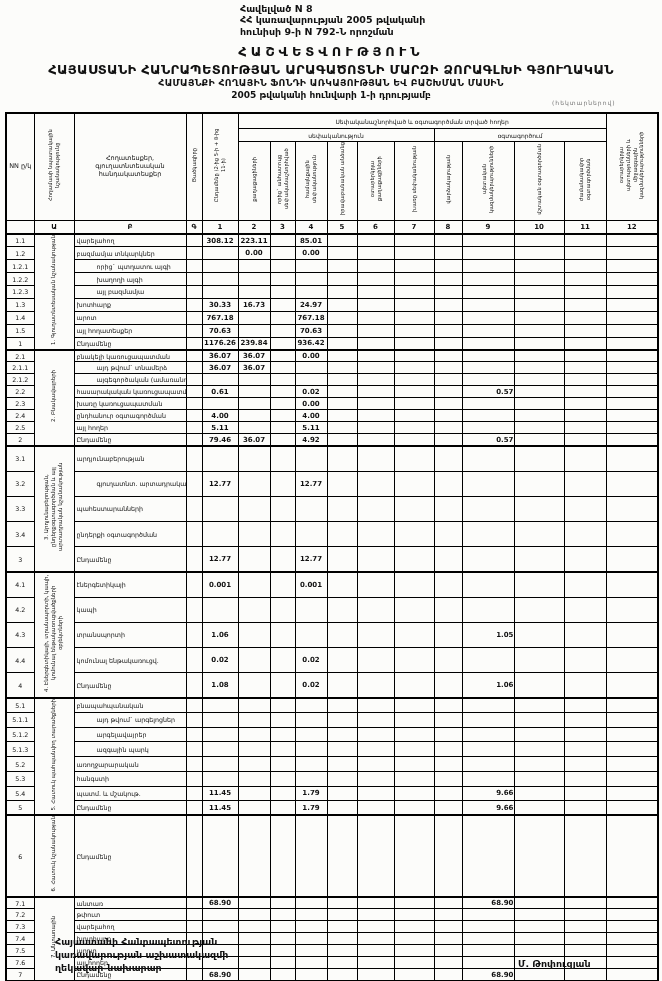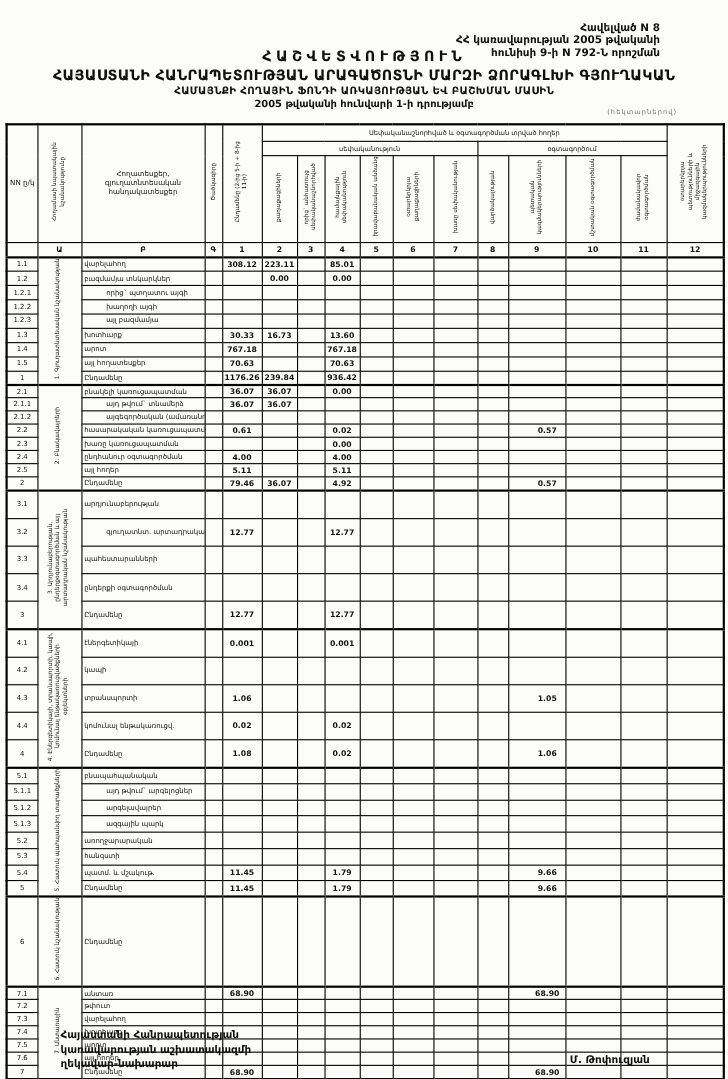--- a/index.html
+++ b/index.html
@@ -1,18 +1,18 @@
 <!DOCTYPE html>
 <html><head>
 <meta charset="utf-8">
 <style>
   html,body{margin:0;padding:0;background:#e8e8e8;}
   .page{position:relative;width:662px;height:981px;background:#fcfcfa;color:#111;
         font-family:"DejaVu Sans", sans-serif;overflow:hidden;}
-  .appendix{position:absolute;top:20px;left:240px;width:360px;text-align:right;
+  .appendix{position:absolute;top:3px;left:240px;width:360px;text-align:left;
             font-weight:bold;font-size:9.5px;line-height:1.2;}
   .title-block{position:absolute;top:44px;left:0;width:100%;text-align:center;font-weight:bold;}
   .title-main{font-size:13px;letter-spacing:4px;}
   .title-l2{font-size:13px;margin-top:3px;letter-spacing:.3px;}
   .title-l3{font-size:9.3px;letter-spacing:.3px;}
   .title-l4{font-size:9px;margin-top:2px;}
   .unit-note{position:absolute;top:99px;left:552px;font-size:6px;color:#777;letter-spacing:1px;}
   .tablewrap{position:absolute;top:112px;left:5px;}
   table{border-collapse:collapse;table-layout:fixed;width:652px;border:2px solid #000;}
   th,td{border:1px solid #000;padding:0;vertical-align:middle;overflow:hidden;}
@@ -26,21 +26,21 @@
   .vcell{text-align:center;vertical-align:middle;}
   .gcell{text-align:center;vertical-align:middle;overflow:hidden;}
   .gcell .vert{max-height:120px;font-size:5.4px;}
   .numrow td{font-size:7px;font-weight:bold;text-align:center;height:12px;}
   tbody tr{height:12px;}
   tbody tr.tall{height:44px;}
   .nn{font-size:6.3px;text-align:center;}
   .lbl{font-size:6.3px;text-align:left;padding-left:2px;white-space:nowrap;}
   .lbl.ind{padding-left:22px;}
   .v{font-size:7px;font-weight:bold;text-align:center;white-space:nowrap;}
-  .v.c9{text-align:center;padding-left:19px;}
+  .v.c9{text-align:right;padding-left:19px;}
   tr.total-row td{border-top:1.5px solid #000;border-bottom:1.5px solid #000;}
   tr.group-first td{border-top:2px solid #000;}
   .sig{position:absolute;top:936px;left:55px;font-weight:bold;font-size:9.5px;line-height:1.35;}
   .sig-name{position:absolute;top:958px;left:518px;font-weight:bold;font-size:9.5px;text-align:center;}
 </style>
 </head>
 <body>
 
 <div class="page">
 
@@ -211,21 +211,21 @@
             <td class="v"></td>
             <td class="v"></td>
           </tr>
           <tr>
             <td class="nn">1.3</td>
             <td class="lbl">խոտհարք</td>
             <td class="codecol"></td>
             <td class="v">30.33</td>
             <td class="v">16.73</td>
             <td class="v"></td>
-            <td class="v">13.60</td>
+            <td class="v">24.97</td>
             <td class="v"></td>
             <td class="v"></td>
             <td class="v"></td>
             <td class="v"></td>
             <td class="v c9"></td>
             <td class="v"></td>
             <td class="v"></td>
             <td class="v"></td>
           </tr>
           <tr>

